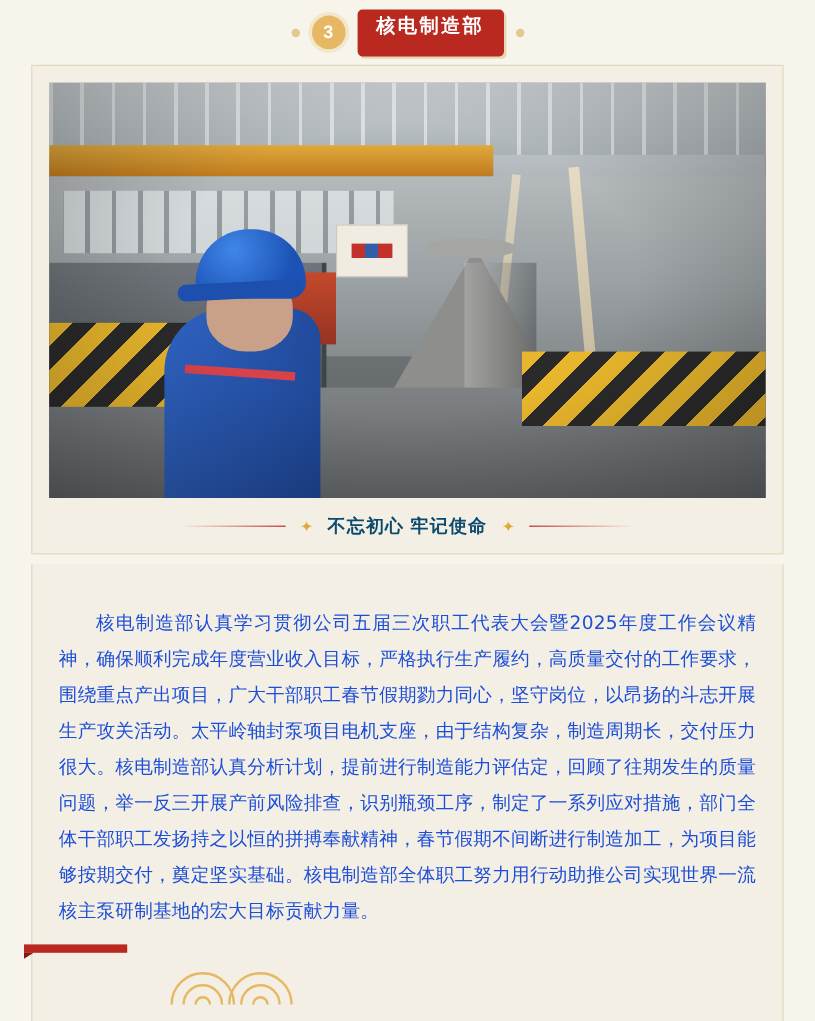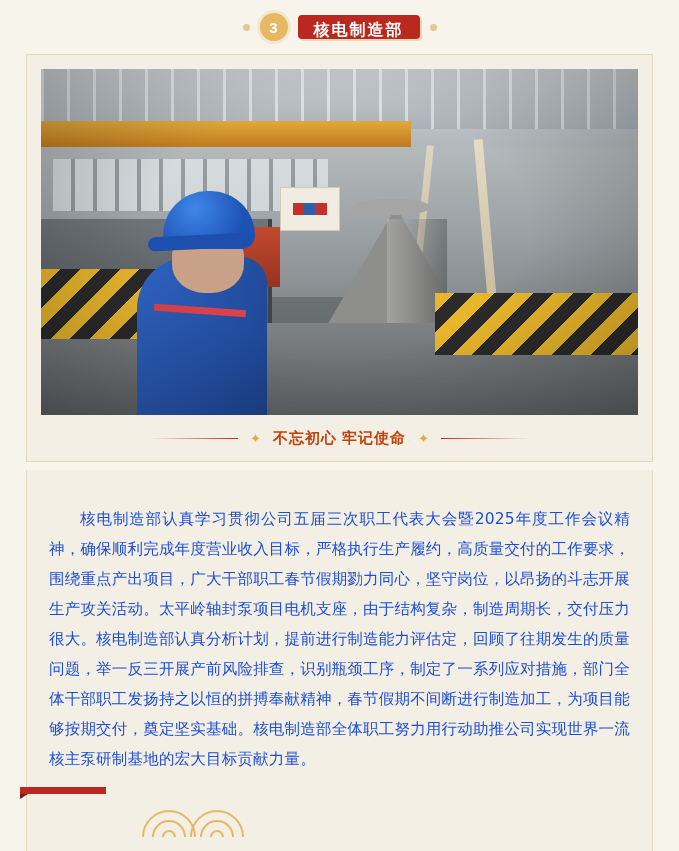--- a/index.html
+++ b/index.html
@@ -42,21 +42,21 @@
     align-items: center;
     justify-content: center;
     box-shadow: 0 0 0 3px #f3e6cb;
   }
   .sec-pill {
     background: #b9291f;
     color: #ffffff;
     font-size: 16px;
     font-weight: bold;
     letter-spacing: 2px;
-    padding: 7px 16px 1px;
+    padding: 7px 16px 16px;
     border-radius: 4px;
     line-height: 1;
     box-shadow: 2px 2px 0 #e7d6b4;
   }
 
   
   .card {
     position: relative;
     margin: 0 26px;
     background: #f3efe4;
@@ -199,21 +199,21 @@
   }
   .slogan .rule.r2 {
     background: linear-gradient(270deg, rgba(185,41,31,0), #b9291f);
   }
   .slogan .star {
     color: #e0a93c;
     font-size: 13px;
     line-height: 1;
   }
   .slogan .txt {
-    color: #c2410c;
+    color: #0c4a6e;
     font-size: 15px;
     font-weight: bold;
     letter-spacing: 1px;
     white-space: nowrap;
   }
 
   
   .body-block {
     position: relative;
     margin: 8px 26px 0;

